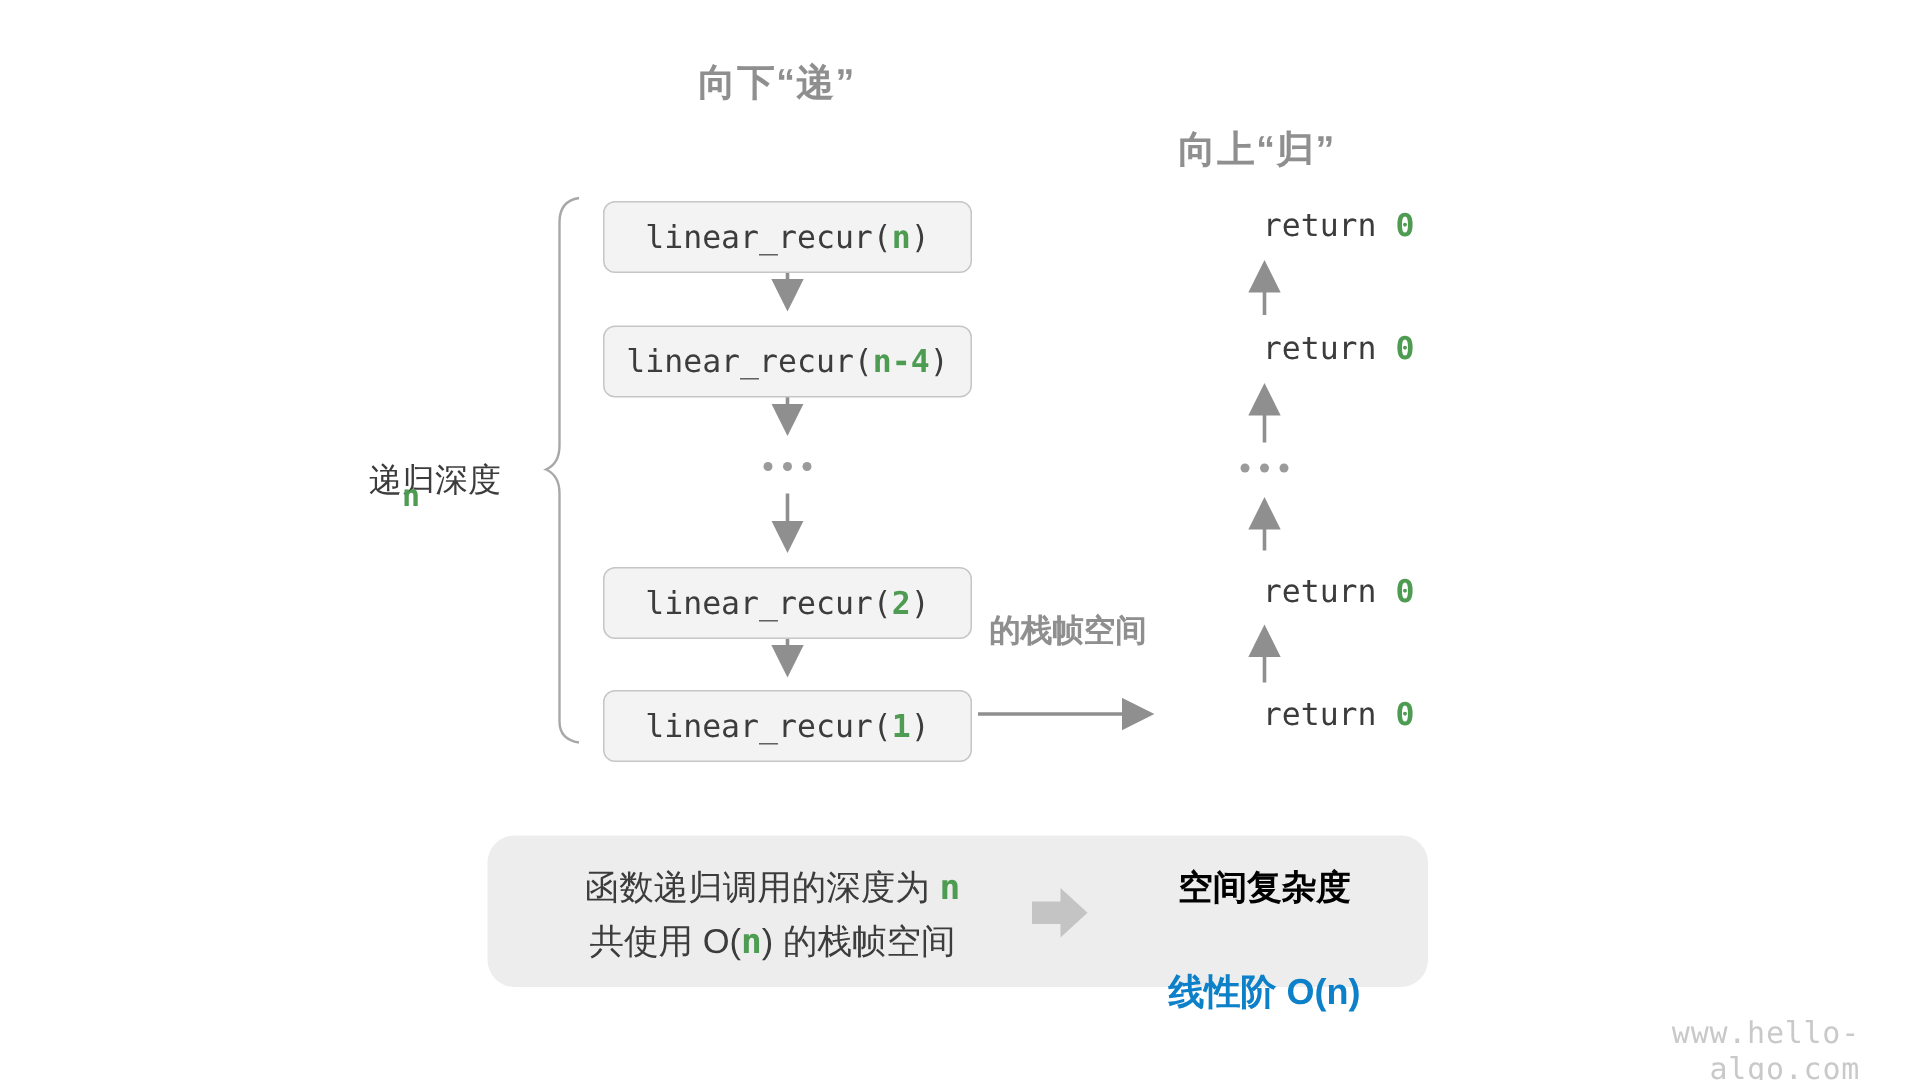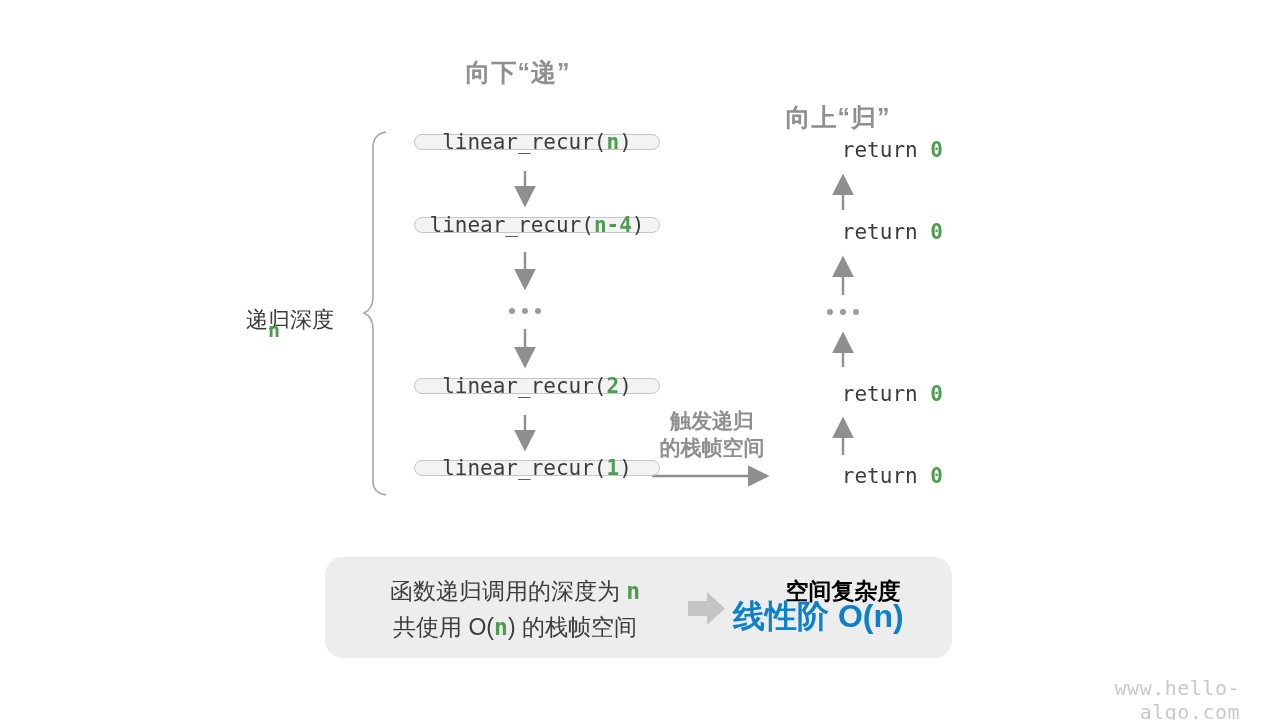--- a/index.html
+++ b/index.html
@@ -6,33 +6,33 @@
   html,body { background:#ffffff; }
   .canvas {
     position:relative; width:1280px; height:720px; background:#ffffff;
     font-family:"Liberation Sans","DejaVu Sans",sans-serif;
     color:#3c3c3c; overflow:hidden;
   }
   .mono { font-family:"DejaVu Sans Mono","Liberation Mono",monospace; }
   .abs { position:absolute; }
 
   .col-header {
-    top:57px; width:240px; height:30px; line-height:30px;
+    top:40px; width:240px; height:30px; line-height:30px;
     text-align:center; font-size:25px; font-weight:bold; color:#8f8f8f;
     letter-spacing:1px; z-index:6;
   }
   .hdr-down { left:398px; }
   .hdr-up   { left:718px;margin-top:45px; }
 
   .call-box {
-    left:402px; width:246px; height:16px;
+    left:402px; width:246px; height:48px;
     background:#f3f3f3; border:1.5px solid #c6c6c6; border-radius:8px;
     display:flex; align-items:center; justify-content:center;
     font-family:"DejaVu Sans Mono","Liberation Mono",monospace;
-    font-size:21px; color:#3c3c3c; white-space:pre; z-index:4;margin-left:12px;
+    font-size:21px; color:#3c3c3c; white-space:pre; z-index:4;
   }
   .green { color:#4e9b52; font-weight:bold; }
   .blue  { color:#0c80c8; }
 
   .return-line {
     left:743px; width:200px; height:30px; line-height:30px;
     text-align:right; font-size:21px; color:#3c3c3c; white-space:pre; z-index:4;
   }
 
   .ellipsis { display:flex; gap:7px; align-items:center; z-index:4; }
@@ -62,22 +62,22 @@
   }
   .sum-left-2 {
     left:345px; top:612px; width:340px; text-align:center;
     font-size:23px; color:#3c3c3c; z-index:4; white-space:pre;
   }
   .sum-right-title {
     left:743px; top:576px; width:200px; text-align:center;
     font-size:23px; font-weight:bold; color:#000000; z-index:4;
   }
   .sum-right-value {
-    left:733px; top:595px; width:220px; 
-    font-size:32px; font-weight:bold; z-index:4; white-space:pre;
+    left:733px; top:645px; width:220px; text-align:center;
+    font-size:24px; font-weight:bold; z-index:4; white-space:pre;
   }
 
   .watermark {
     left:1075px; top:676px; width:165px; text-align:right;
     font-size:20px; color:#c9c9c9; letter-spacing:0.5px; z-index:4;
   }
 
   svg.overlay { position:absolute; left:0; top:0; z-index:3; pointer-events:none; }
 </style>
 </head>
@@ -134,21 +134,20 @@
       <i></i>
       <i></i>
     </div>
 
   <div class="abs return-line mono" style="top:135px;"><span>return </span><span class="green">0</span></div>
   <div class="abs return-line mono" style="top:217px;"><span>return </span><span class="green">0</span></div>
   <div class="abs return-line mono" style="top:379px;"><span>return </span><span class="green">0</span></div>
   <div class="abs return-line mono" style="top:461px;"><span>return </span><span class="green">0</span></div>
 
   <div class="abs trigger-label">
-    <div>触发递归</div>
     <div>的栈帧空间</div>
   </div>
 
   <div class="abs summary-panel"></div>
   <div class="abs sum-left-2"><span>共使用 O(</span><span class="mono green">n</span><span>) 的栈帧空间</span></div>
   <div class="abs sum-left-1"><span>函数递归调用的深度为 </span><span class="mono green">n</span></div>
   <div class="abs sum-right-title">空间复杂度</div>
   <div class="abs sum-right-value blue">线性阶 O(n)</div>
 
   <div class="abs watermark mono">www.hello-algo.com</div>

